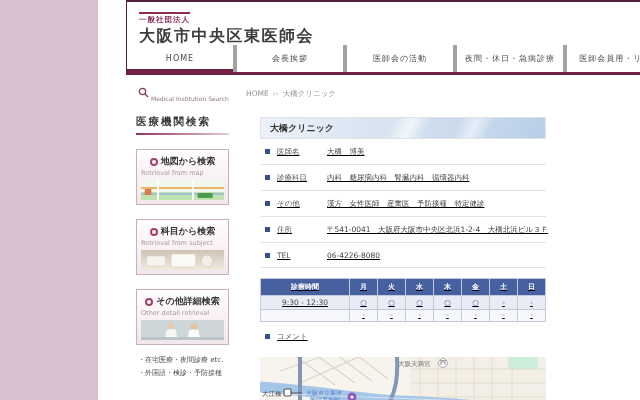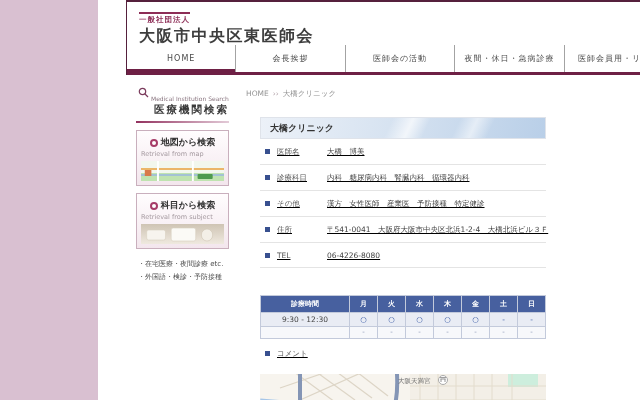--- a/index.html
+++ b/index.html
@@ -6,32 +6,32 @@
   .page{position:relative;width:640px;height:400px;background:#d9c0d1;overflow:hidden;
         font-family:"DejaVu Sans","Liberation Sans",sans-serif;}
   .site{position:absolute;left:98px;top:0;width:548px;height:400px;background:#fff;padding-left:28px;}
   
   .site-header{background:#fff;border:1px solid #55203c;border-bottom:none;box-sizing:border-box;border-top-width:2px;}
   .brand{height:38px;padding:5px 0 0 12px;}
   .corp{display:inline-block;font-size:7.5px;color:#8d2d56;font-weight:bold;border-top:2px solid #8d2d56;padding-top:1px;letter-spacing:1px;}
   .title{margin:0;font-size:16px;color:#3d3d3d;letter-spacing:1.5px;font-weight:bold;line-height:1.2;}
   .mainnav{display:flex;height:27px;border-bottom:3px solid #6e2045;}
   .nav-item{flex:1;display:flex;align-items:center;justify-content:center;font-size:8px;color:#4a4a4a;cursor:pointer;text-decoration:none;letter-spacing:1px;}
-  .nav-item+.nav-item{border-left:1px solid #a3a3a3;}
+  .nav-item+.nav-item{border-left:4px solid #a3a3a3;}
   .nav-item.active{box-shadow:inset 0 -3px 0 #6e2045;}
   
   .bodyarea{display:flex;}
   .sidebar{width:108px;box-sizing:border-box;padding:8px 5px 0 10px;flex:0 0 auto;}
   .main{flex:1;box-sizing:border-box;padding:14px 8px 0 12px;}
   
   .search-row{display:flex;align-items:flex-end;gap:2px;padding-left:2px;}
   .search-en{font-size:6px;color:#8a7680;}
-  .search-jp{font-size:10.5px;font-weight:bold;color:#3a3a3a;text-align:right;margin-top:1px;letter-spacing:2px;}
+  .search-jp{font-size:10.5px;font-weight:bold;color:#3a3a3a;text-align:left;margin-top:13px;letter-spacing:2px;}
   .hr-grad{height:2px;margin:4px 0 1px;background:linear-gradient(90deg,#93325f,#e3cbd8);}
-  .side-box{border:1px solid #c9afbd;background:linear-gradient(180deg,#fffdfe,#f3e6ed);padding:5px 4px 4px;margin-top:7px;cursor:pointer;}
+  .side-box{border:1px solid #c9afbd;background:linear-gradient(180deg,#fffdfe,#f3e6ed);padding:5px 4px 4px;margin-top:14px;cursor:pointer;}
   .side-box .t{display:flex;align-items:center;gap:3px;font-size:9px;font-weight:bold;color:#333;justify-content:center;}
   .dot{width:4px;height:4px;border:2px solid #a63c68;border-radius:50%;background:#fff;flex:0 0 auto;}
   .en-cap{font-size:6.5px;color:#a59aa0;text-align:left;margin:1px 0 3px;white-space:nowrap;overflow:hidden;}
   .thumb{display:block;width:100%;height:20px;}
   .notes{margin-top:9px;font-size:7px;color:#4a4a4a;line-height:1.9;padding-left:2px;}
   
   .breadcrumb{font-size:7.5px;color:#949494;margin-bottom:18px;}
   .breadcrumb .sep{margin:0 4px;color:#b0a0a8;}
   .breadcrumb a{color:#949494;text-decoration:none;cursor:pointer;}
   .clinic{margin-left:14px;width:286px;}
@@ -39,21 +39,21 @@
     background:
       linear-gradient(115deg,rgba(255,255,255,0) 45%,rgba(255,255,255,.7) 52%,rgba(255,255,255,0) 58%,rgba(255,255,255,0) 68%,rgba(255,255,255,.55) 74%,rgba(255,255,255,0) 80%),
       linear-gradient(100deg,#ecf1f8 0%,#d7e3f1 45%,#b9cfe8 100%);
     border:1px solid #dfe3ea;}
   .field-row{display:flex;align-items:flex-start;padding:8px 2px 7px;border-bottom:1px solid #e4e4e4;text-decoration:underline;}
   .field-row.no-border{border-bottom:none;}
   .sq{width:5px;height:5px;background:#38508f;margin:2px 7px 0 3px;flex:0 0 auto;}
   .f-label{width:50px;font-size:7.5px;color:#555;flex:0 0 auto;}
   .f-value{font-size:7.5px;color:#3f3f3f;white-space:nowrap;}
   
-  .sched{width:100%;margin-top:27px;border-collapse:separate;border-spacing:1px;background:#c3cadb;}
+  .sched{width:100%;margin-top:10px;border-collapse:separate;border-spacing:1px;background:#c3cadb;text-decoration:underline;}
   .sched th{background:#47609f;color:#fff;font-size:7px;font-weight:bold;padding:3px 0;}
   .sched th.time-col{width:88px;}
   .sched td{background:#e9ecf4;text-align:center;font-size:7.5px;color:#444;padding:2px 0;}
   .sched td.mark{color:#3f5fa8;}
   .sched tr.r2 td{background:#f7f8fb;color:#8a95b5;font-size:7px;padding:1px 0 2px;}
   .map{width:286px;height:70px;margin-top:8px;display:block;cursor:grab;}
   .comment-wrap{margin-top:2px;}
 </style>
 </head>
 <body>
@@ -123,20 +123,35 @@
                   <stop offset="1" stop-color="#efe9df"></stop>
                 </linearGradient>
               </defs>
             <rect width="88" height="20" fill="url(#g1)"></rect>
             <rect x="6" y="6" width="20" height="10" rx="2" fill="#f7f4ee" stroke="#d8cfc0" stroke-width="0.6"></rect>
             <rect x="32" y="4" width="26" height="13" rx="2" fill="#fbfaf6" stroke="#d8cfc0" stroke-width="0.6"></rect>
             <circle cx="70" cy="11" r="6" fill="#f3efe7" stroke="#cfc5b4" stroke-width="0.6"></circle>
           </svg>
         </div>
 
+        <div class="side-box">
+          <div class="t">
+              <span class="dot"></span>
+            <span>その他詳細検索</span>
+            </div>
+          <div class="en-cap">Other detail retrieval</div>
+          <svg class="thumb" viewBox="0 0 88 20" preserveAspectRatio="none">
+            <rect width="88" height="20" fill="#cdd6d8"></rect>
+            <circle cx="32" cy="6" r="3.4" fill="#e8c9a8"></circle>
+            <path d="M25 20 L27 10 Q32 8 37 10 L39 20 Z" fill="#f6f6f4"></path>
+            <circle cx="56" cy="6.5" r="3.4" fill="#e5c19c"></circle>
+            <path d="M49 20 L51 10.5 Q56 8.5 61 10.5 L63 20 Z" fill="#fbfbfa"></path>
+            <rect x="0" y="17" width="88" height="3" fill="#b9c6c9"></rect>
+          </svg>
+        </div>
 
         <div class="notes">
           <div>・在宅医療・夜間診療 etc.</div>
           <div>・外国語・検診・予防接種</div>
         </div>
       </aside>
 
       <main class="main">
         <div class="breadcrumb">
           <a>HOME</a><span class="sep">››</span><span>大橋クリニック</span>

